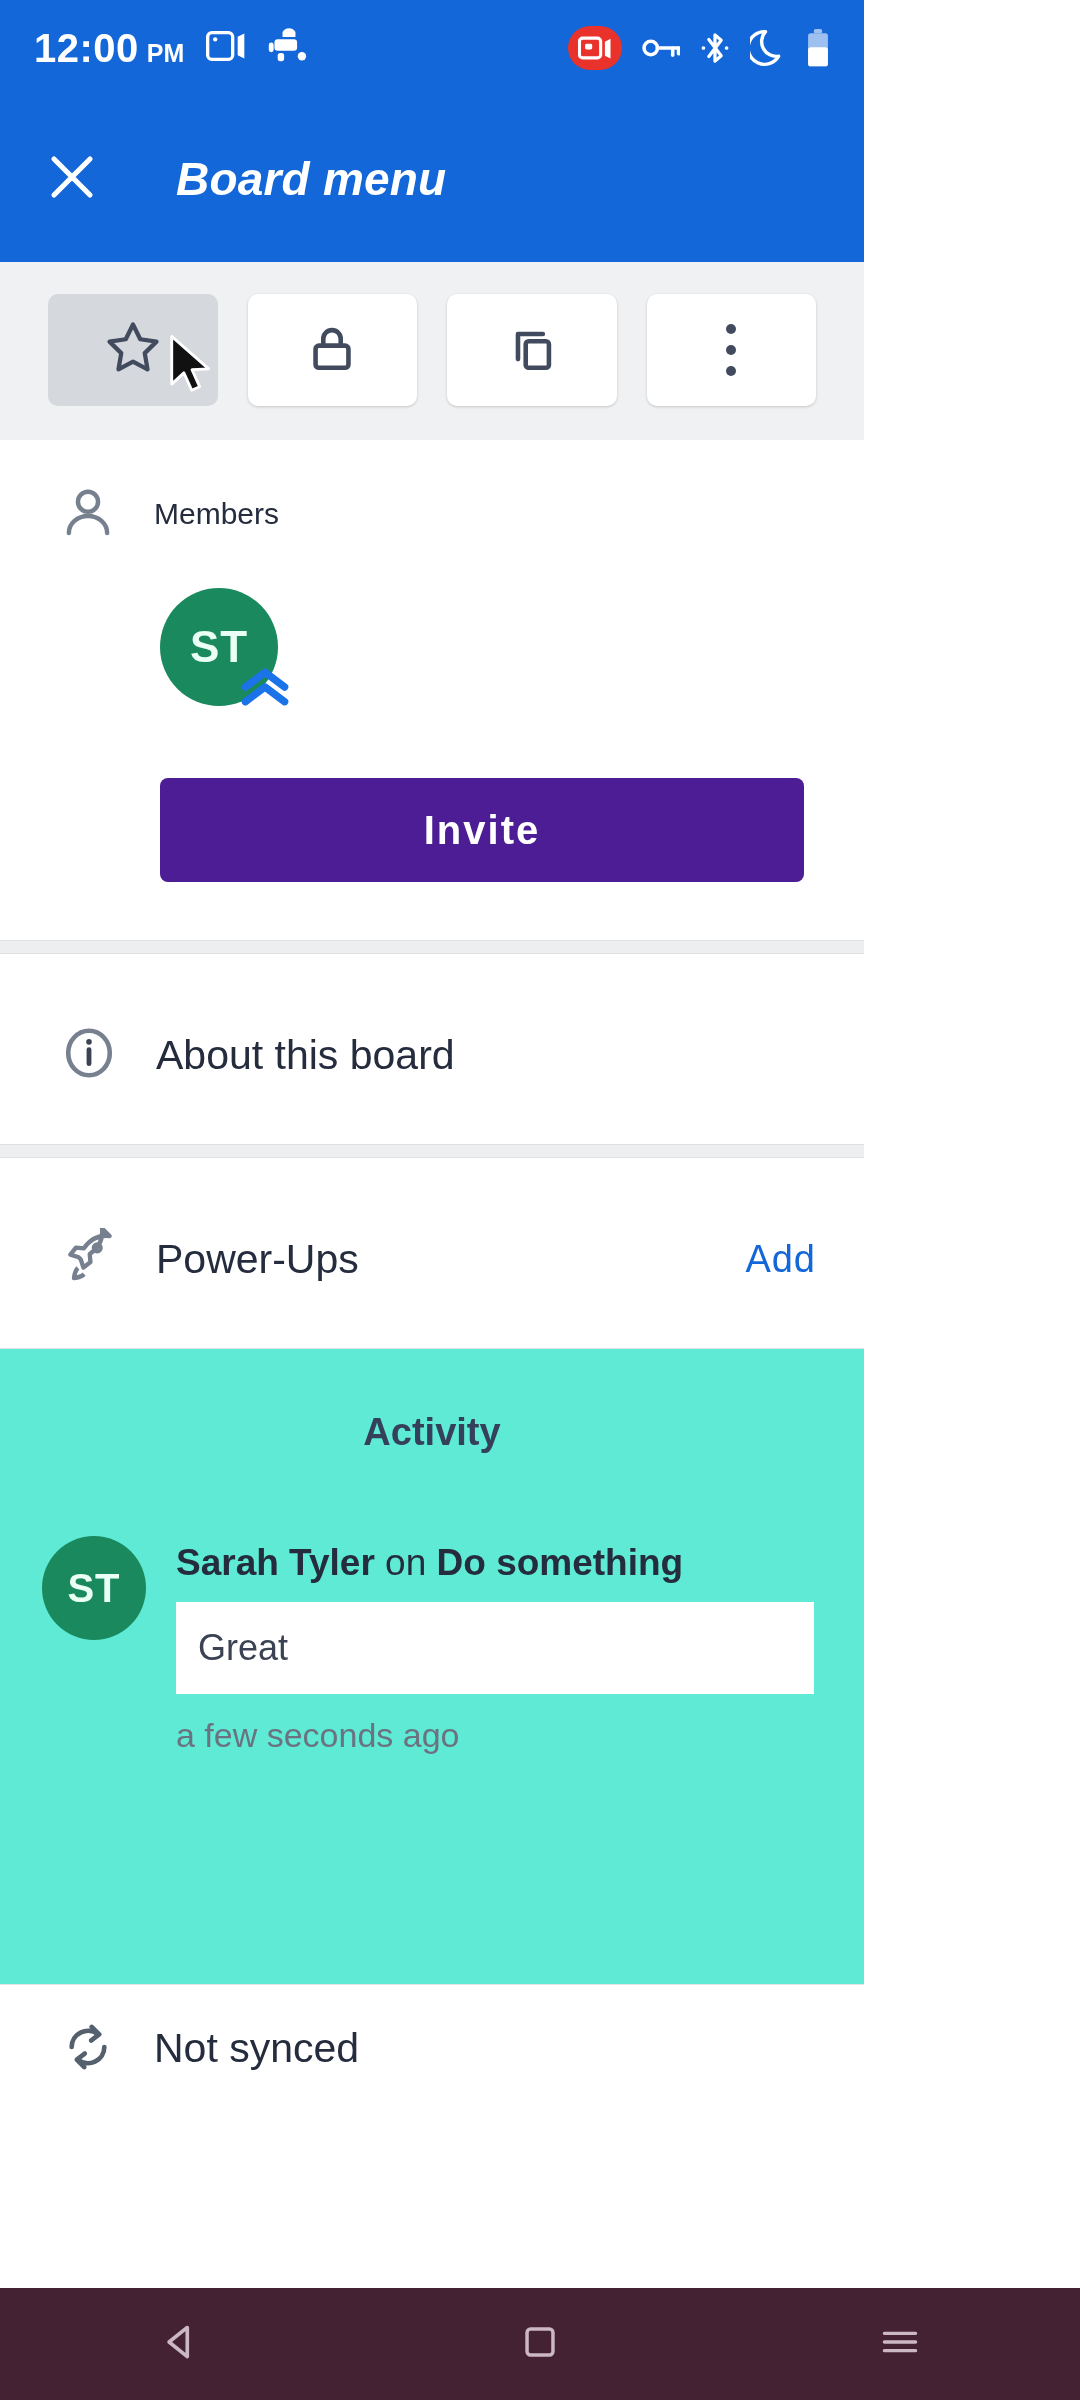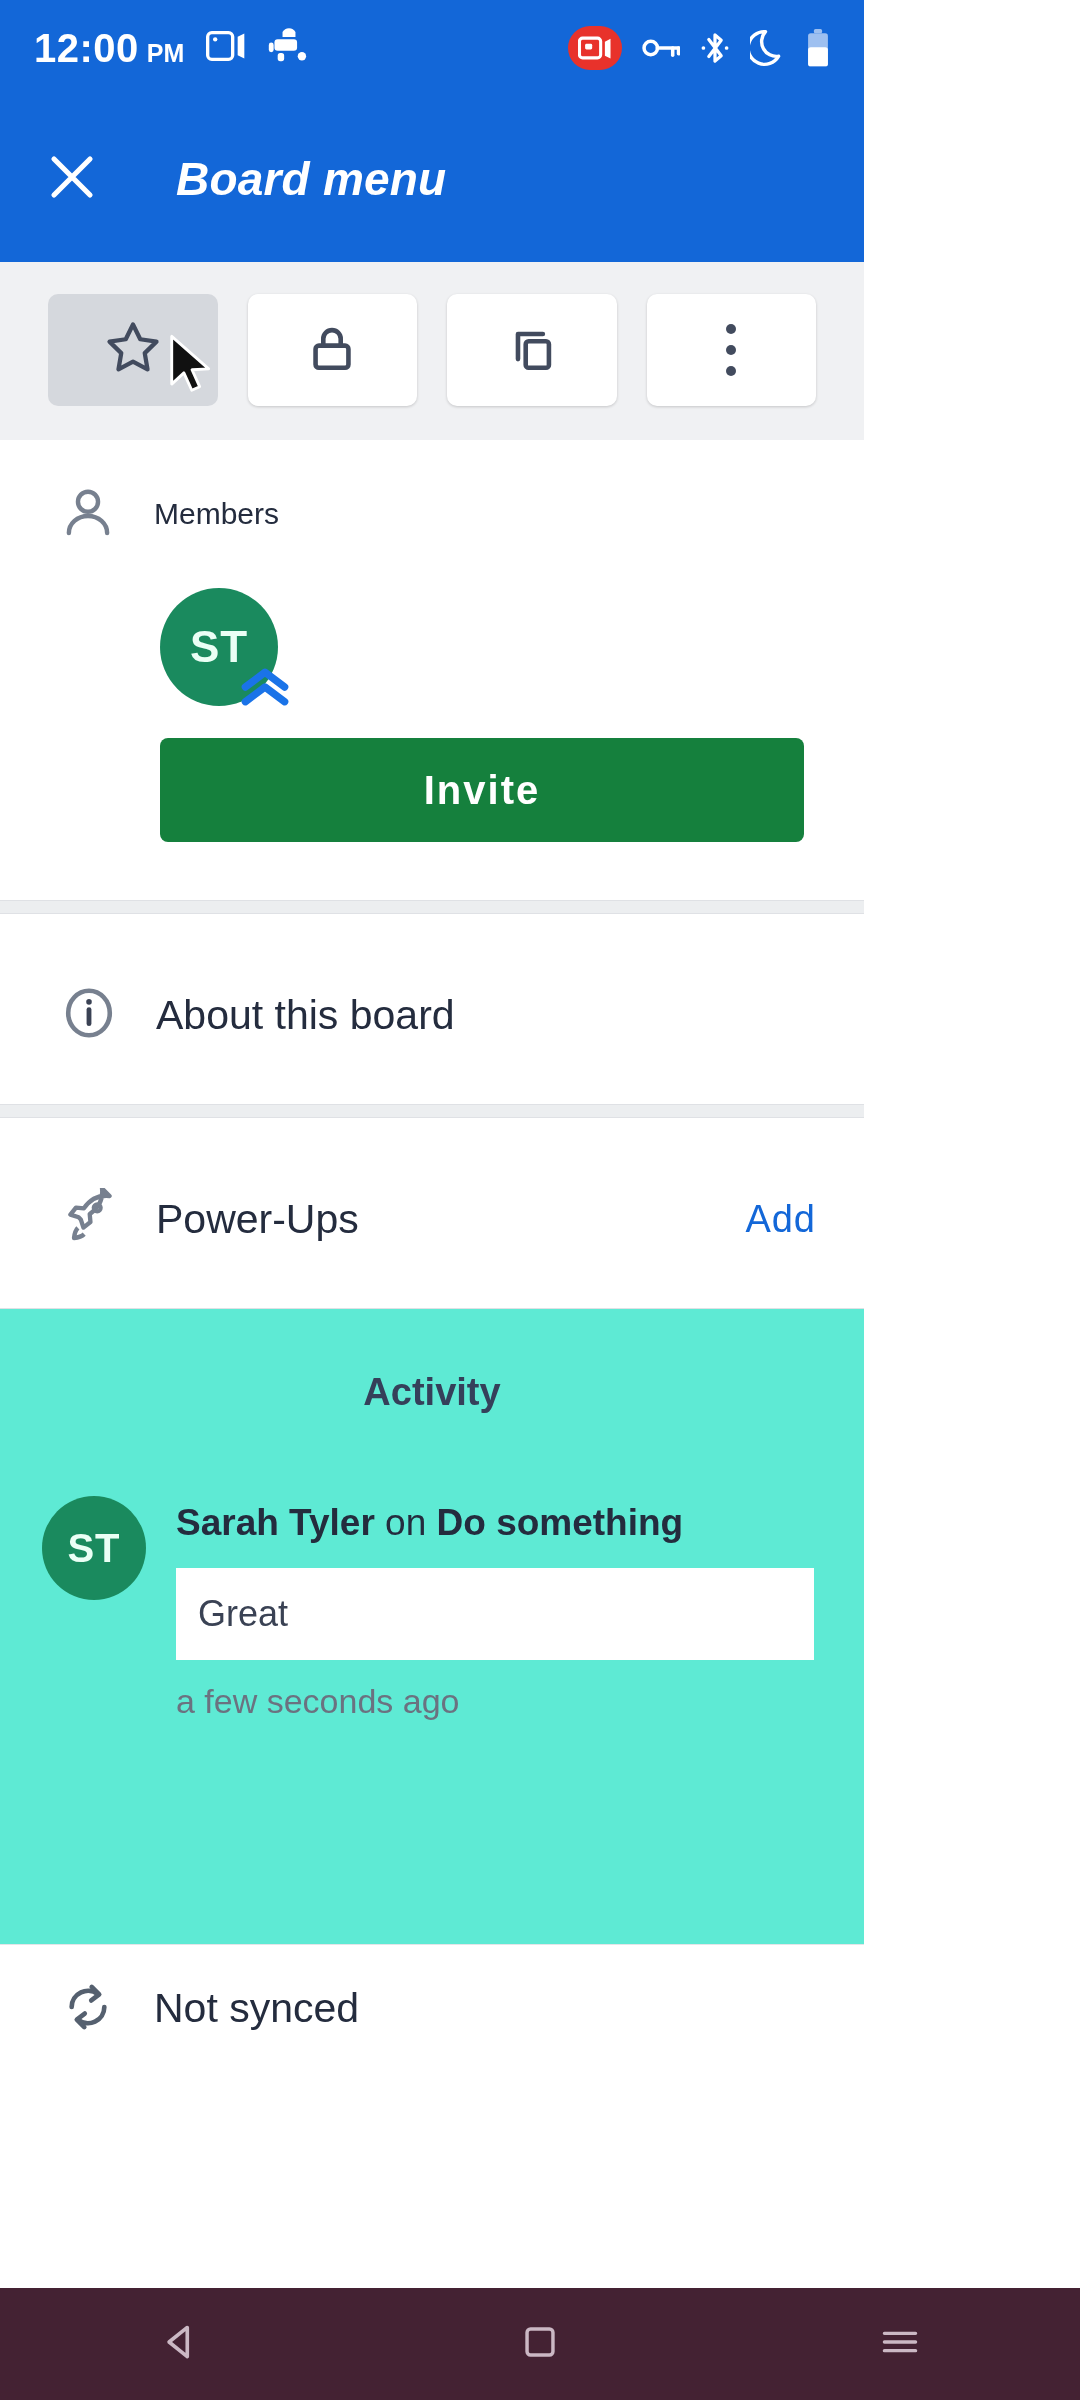--- a/index.html
+++ b/index.html
@@ -64,21 +64,21 @@
 
   .avatar-wrap { position: relative; width: 118px; height: 118px; margin: 44px 0 0 160px; }
   .avatar {
     width: 118px; height: 118px; border-radius: 50%; background: #1a8a5e;
     display: flex; align-items: center; justify-content: center;
     color: #eafff5; font-size: 44px; font-weight: 700; letter-spacing: 1px;
   }
   .avatar-badge { position: absolute; right: -14px; bottom: -8px; width: 54px; height: 54px; }
 
   .invite-btn {
-    margin: 32px 60px 0 160px; height: 104px; background: #15803d; border-radius: 8px;
+    margin: 72px 60px 0 160px; height: 104px; background: #4c1d95; border-radius: 8px;
     display: flex; align-items: center; justify-content: center;
     color: #ffffff; font-size: 40px; font-weight: 700; letter-spacing: 2px; cursor: pointer;
   }
   .invite-pad { height: 58px; }
 
   .list-row {
     background: #ffffff; height: 178px; display: flex; align-items: center;
     padding: 0 48px 0 60px; gap: 38px; cursor: pointer; margin-top: 12px;
   }
   .list-label { font-size: 41px; color: #242c3e; flex: 1; }
@@ -92,21 +92,21 @@
   .act-item { display: flex; padding: 82px 50px 0 42px; gap: 30px; }
   .act-avatar {
     width: 104px; height: 104px; border-radius: 50%; background: #1a8a5e; flex: 0 0 104px;
     display: flex; align-items: center; justify-content: center;
     color: #eafff5; font-size: 40px; font-weight: 700; letter-spacing: 1px;
   }
   .act-body { flex: 1; padding-top: 6px; }
   .act-head { font-size: 37px; color: #242c3e; font-weight: 700; }
   .act-head .lite { font-weight: 400; }
   .act-comment {
-    margin-top: 24px; background: #ffffff; height: 92px; display: flex; align-items: center;
+    margin-top: 18px; background: #ffffff; height: 92px; display: flex; align-items: center;
     padding: 16px 22px; font-size: 36px; color: #3a4254;
   }
   .act-time { margin-top: 22px; font-size: 34px; color: #6b7280; }
 
   
   .sync-row {
     background: #ffffff; height: 128px; display: flex; align-items: center;
     padding: 0 60px; gap: 38px; border-top: 1px solid #e3e5e8;
   }
   .sync-label { font-size: 41px; color: #242c3e; }

